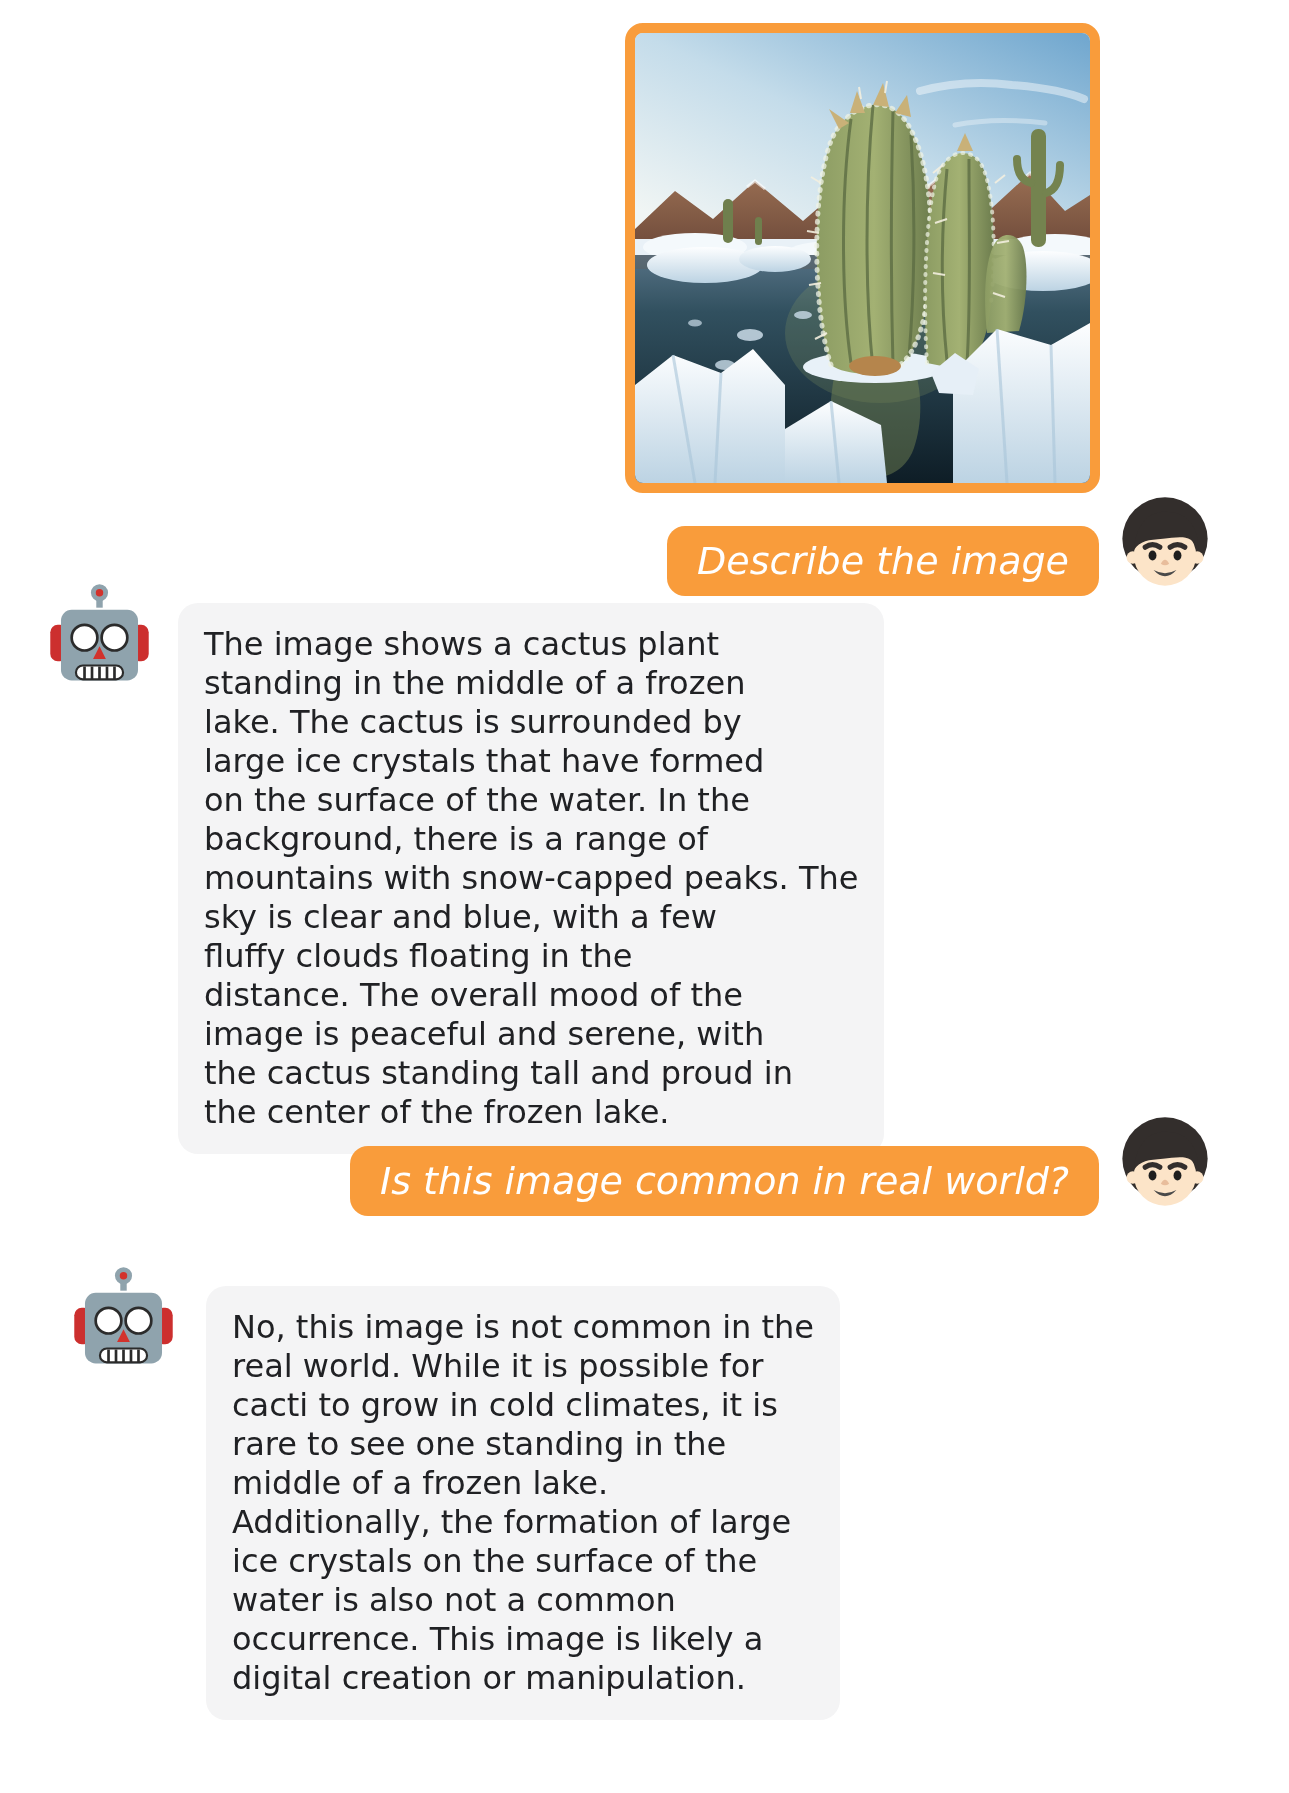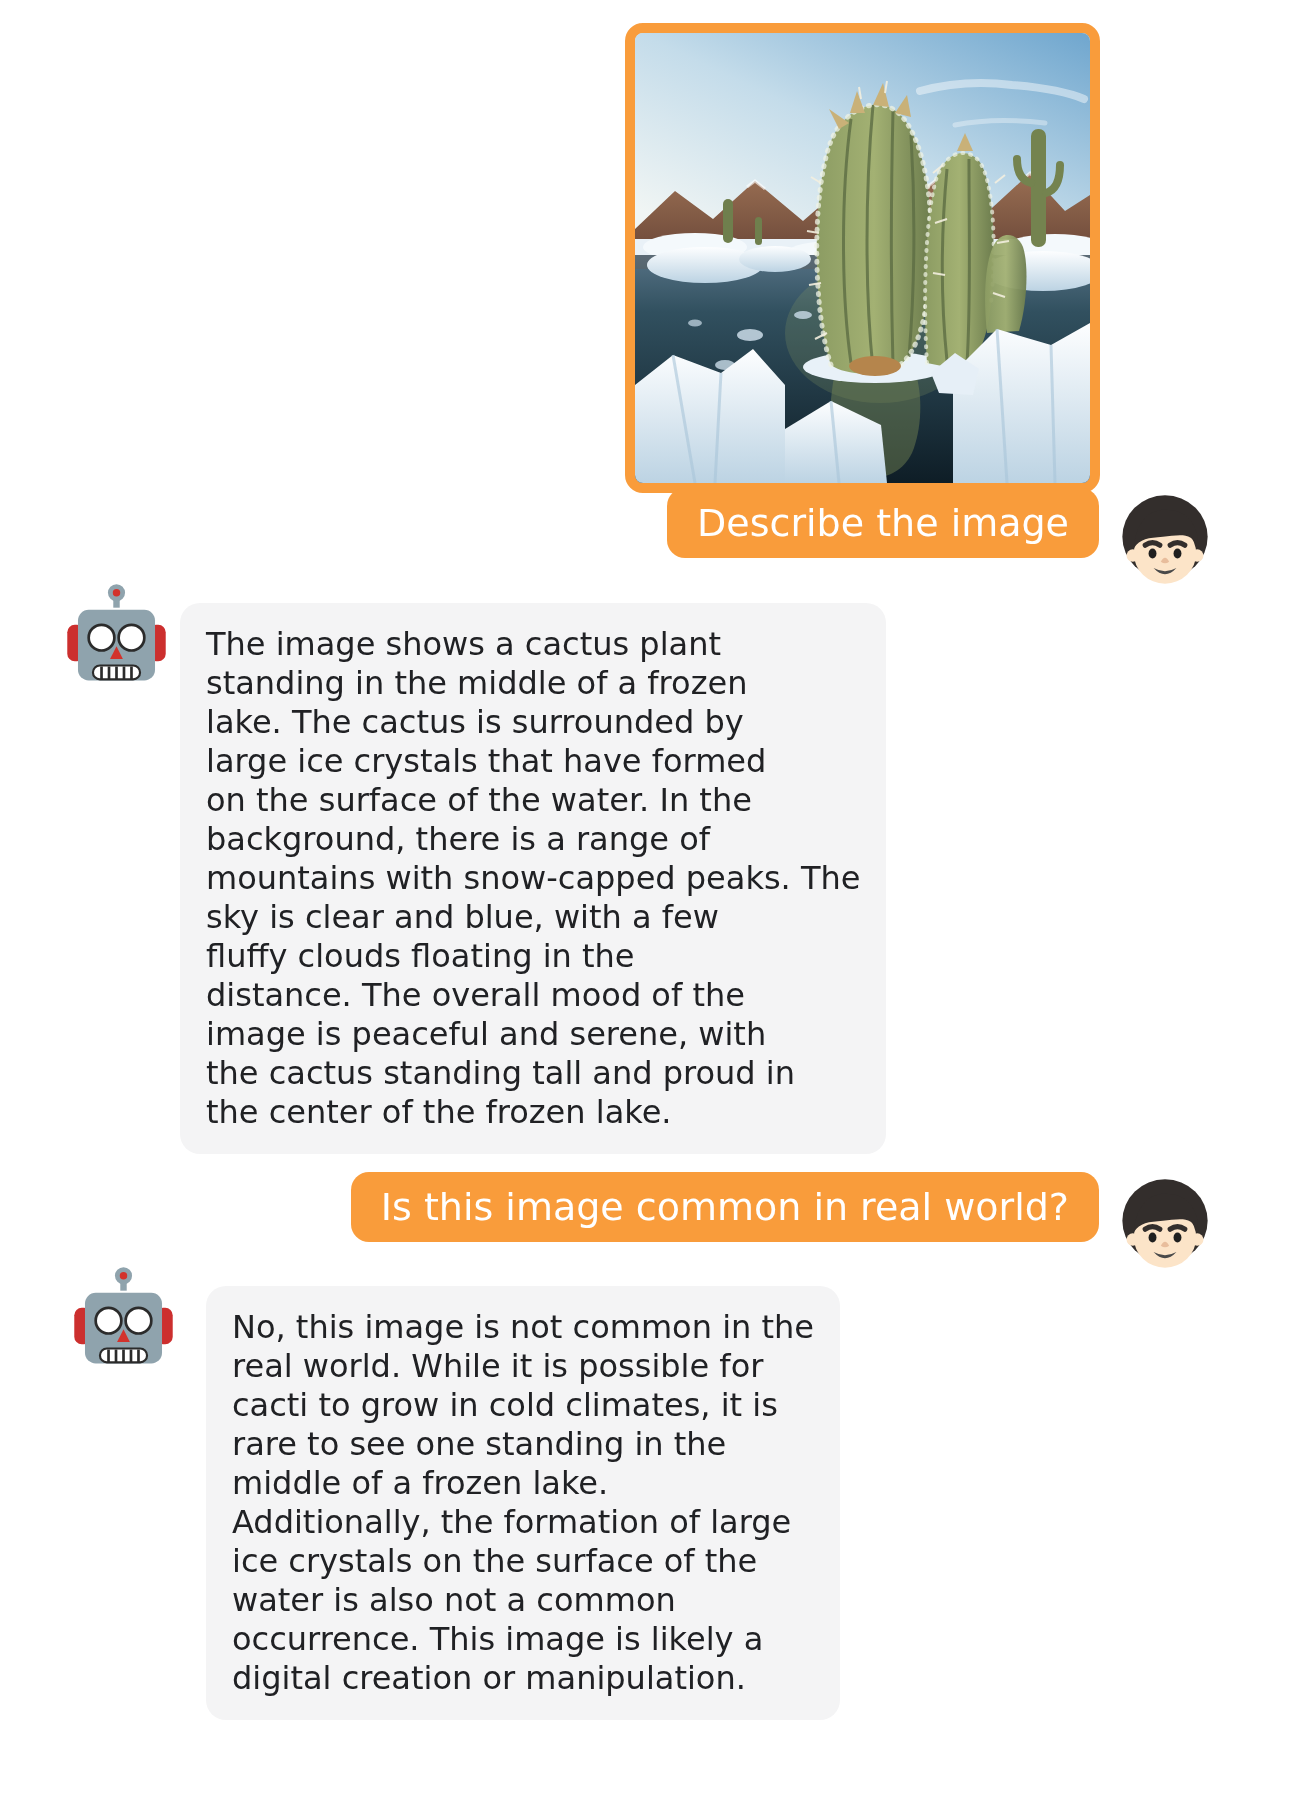--- a/index.html
+++ b/index.html
@@ -11,32 +11,32 @@
     font-family:"DejaVu Sans","Liberation Sans",sans-serif; overflow:hidden;
   }
   
   .image-card{
     position:absolute; left:625px; top:23px; width:475px; height:470px;
     box-sizing:border-box; border:10px solid var(--orange); border-radius:18px;
     overflow:hidden; background:#dfe9ef;
   }
   .image-card svg{display:block;}
   
-  .user-row{position:absolute; right:72px; display:flex; align-items:flex-start; gap:14px;}
+  .user-row{position:absolute; right:72px; display:flex; align-items:flex-end; gap:14px;font-style:italic;}
   .user-row-1{top:488px; height:108px;}
-  .user-row-2{top:1172px; height:108px;}
+  .user-row-2{top:1108px; height:108px;}
   .user-bubble{
     background:var(--orange); color:var(--user-text);
     font-size:38px; line-height:1.22; padding:12px 30px; border-radius:18px;
     white-space:nowrap;
   }
   .avatar{width:104px; height:106px; flex:0 0 auto;}
   
   .bot-row{position:absolute; display:flex; align-items:flex-start;}
-  .bot-row-1{left:63px; top:582px; gap:10px;justify-content:center;}
+  .bot-row-1{left:46px; top:582px; gap:25px;justify-content:center;}
   .bot-row-2{left:70px; top:1265px; gap:29px;}
   .robot{width:107px; height:107px; flex:0 0 auto;}
   .bot-bubble{
     margin-top:21px; background:var(--gray); color:var(--bot-text);
     font-size:32px; line-height:39px; padding:22px 26px; border-radius:20px;
     white-space:pre-line;
   }
 </style>
 </head>
 <body>

